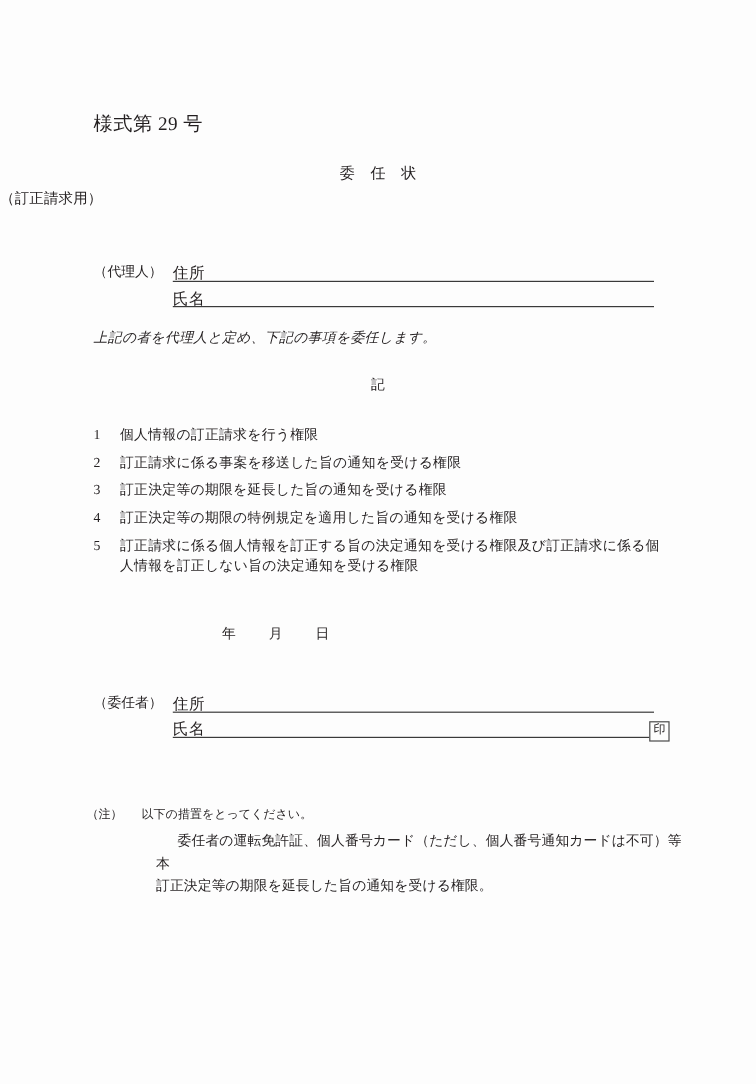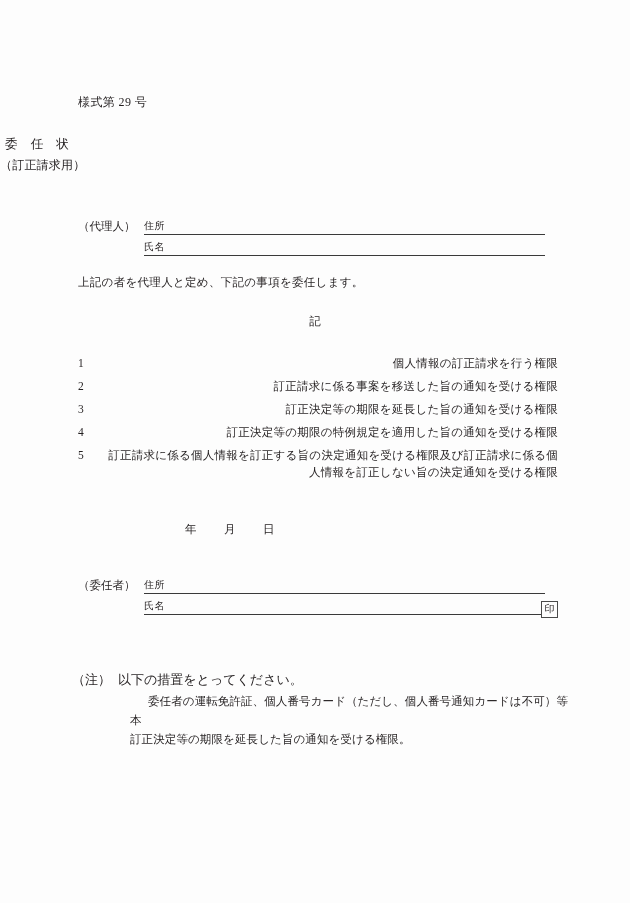--- a/index.html
+++ b/index.html
@@ -20,29 +20,29 @@
   }
 
   
   .abs { position: absolute; }
   .t { font-size: 11.5px; line-height: 1; white-space: pre; }
 
   
   .form-no {
     left: 78px;
     top: 96px;
-    font-size: 12px;
+    font-size: 16px;
     letter-spacing: 0.4px;
   }
 
   
   .title-main {
     left: 0; right: 0;
     top: 138px;
-    text-align: left;
+    text-align: center;
     font-size: 12.5px;
     letter-spacing: 5px;
     text-indent: 5px;
   }
   .title-sub {
     left: 0; right: 0;
     top: 159px;
     text-align: left;
     font-size: 12px;
     letter-spacing: 0.2px;
@@ -66,21 +66,21 @@
   .field-row {
     position: relative;
     height: 21px;
     width: 401px;
     white-space: nowrap;
   }
   .field-label {
     position: absolute;
     left: 0;
     top: 0;
-    font-size: 10px;
+    font-size: 13px;
     letter-spacing: 0.6px;
   }
   .field-rule {
     position: absolute;
     left: 0;
     right: 0;
     top: 15px;
     border-bottom: 1px solid #3a3a3a;
   }
   .seal-box {
@@ -96,20 +96,21 @@
     background: #fdfdfd;
     overflow: hidden;
   }
 
   
   .lead {
     left: 78px;
     top: 277px;
     font-size: 11.5px;
     letter-spacing: 0.3px;
+    font-style: italic;
   }
   .ki {
     left: 0; right: 0;
     top: 316px;
     text-align: center;
     font-size: 11.5px;
   }
 
   
   .list {
@@ -125,41 +126,41 @@
     margin-bottom: 6.5px;
     padding-left: 22px;
     line-height: 16.5px;
   }
   .list-num {
     position: absolute;
     left: 0;
     top: 0;
     font-size: 11.5px;
   }
-  .list-text { display: block; text-align: right; }
+  .list-text { display: block; }
 
   
   .date-line {
     left: 137px;
     top: 524px;
     font-size: 11.5px;
     letter-spacing: 8px;
     margin-left: 48px;
   }
 
   
   .note {
     position: absolute;
     left: 72px;
     top: 671px;
     width: 500px;
   }
   .note-head {
     position: relative;
-    font-size: 13px;
+    font-size: 10px;
     padding-left: 0;
     line-height: 17px;
   }
   .note-tag {
     display: inline-block;
     width: 46px;
   }
   .note-body {
     margin-top: 4px;
     margin-left: 58px;

